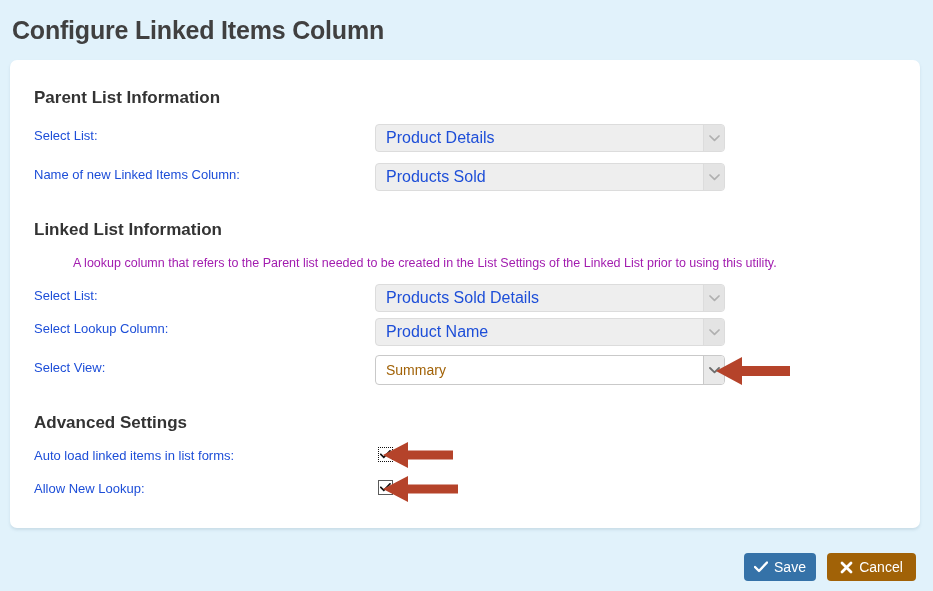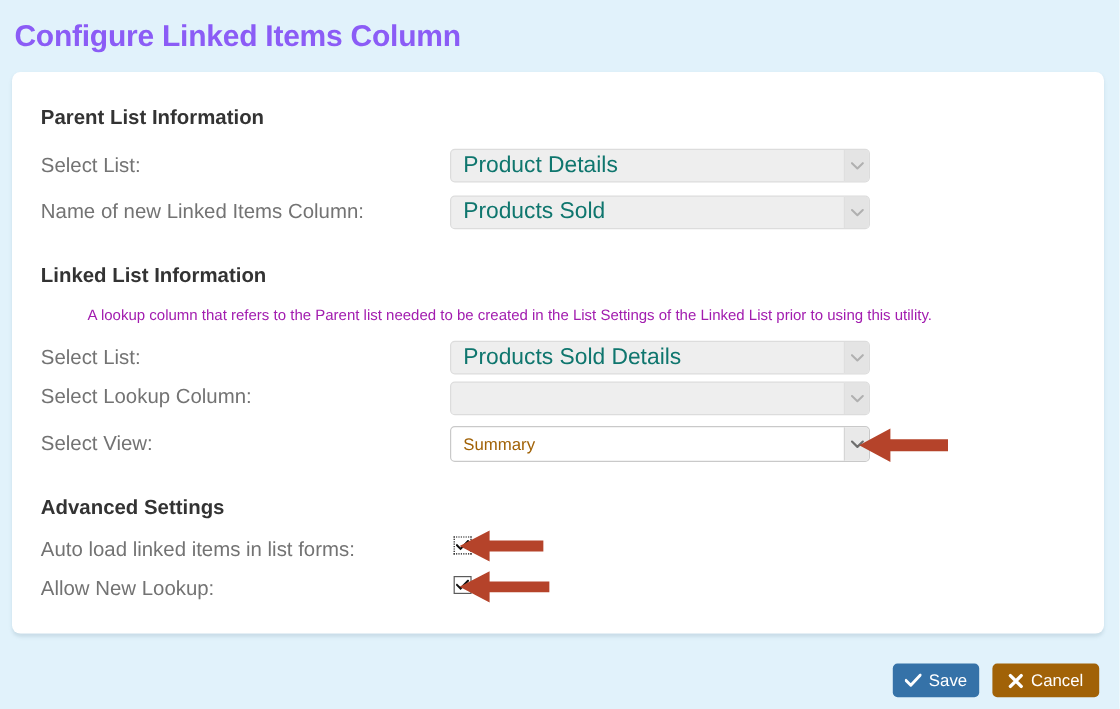--- a/index.html
+++ b/index.html
@@ -15,21 +15,21 @@
     position: relative;
   }
 
   
   #page-title {
     position: absolute;
     left: 12px;
     top: 16px;
     font-size: 25px;
     font-weight: bold;
-    color: #8b5cf6;
+    color: #404040;
     letter-spacing: -0.2px;
     white-space: nowrap;
   }
 
   
   #card {
     position: absolute;
     left: 10px;
     top: 60px;
     width: 910px;
@@ -43,22 +43,22 @@
   .section-title {
     position: absolute;
     font-size: 17px;
     font-weight: bold;
     color: #333333;
     white-space: nowrap;
   }
 
   .field-label {
     position: absolute;
-    font-size: 17px;
-    color: #737373;
+    font-size: 13px;
+    color: #1d4ed8;
     white-space: nowrap;
   }
 
   .help-text {
     position: absolute;
     font-size: 12.5px;
     color: #a21caf;
     white-space: nowrap;
   }
 
@@ -71,22 +71,22 @@
     box-sizing: border-box;
     border: 1px solid #dcdcdc;
     border-radius: 4px;
     background: #eeeeee;
   }
   .select .sel-text {
     position: absolute;
     left: 10px;
     top: 0;
     line-height: 26px;
-    font-size: 19px;
-    color: #0f766e;
+    font-size: 16px;
+    color: #1d4ed8;
     white-space: nowrap;
   }
   .select .sel-arrow {
     position: absolute;
     right: 0;
     top: 0;
     width: 20px;
     height: 26px;
     background: #e4e4e4;
     border-left: 1px solid #dcdcdc;
@@ -211,20 +211,21 @@
     <span class="sel-arrow">
       <svg width="11" height="8" viewBox="0 0 11 8">
         <path d="M1 2 L5.5 6.4 L10 2" fill="none" stroke="#b0b0b0" stroke-width="1.7" stroke-linecap="round" stroke-linejoin="round"></path>
       </svg>
     </span>
   </div>
 
   <div class="field-label" style="left:24px; top:261px;">Select Lookup Column:</div>
 
   <div class="select" style="top:258px;">
+    <span class="sel-text">Product Name</span>
     <span class="sel-arrow">
       <svg width="11" height="8" viewBox="0 0 11 8">
         <path d="M1 2 L5.5 6.4 L10 2" fill="none" stroke="#b0b0b0" stroke-width="1.7" stroke-linecap="round" stroke-linejoin="round"></path>
       </svg>
     </span>
   </div>
 
   <div class="field-label" style="left:24px; top:300px;text-align:right;">Select View:</div>
 
   <div class="select enabled" style="top:295px;">

